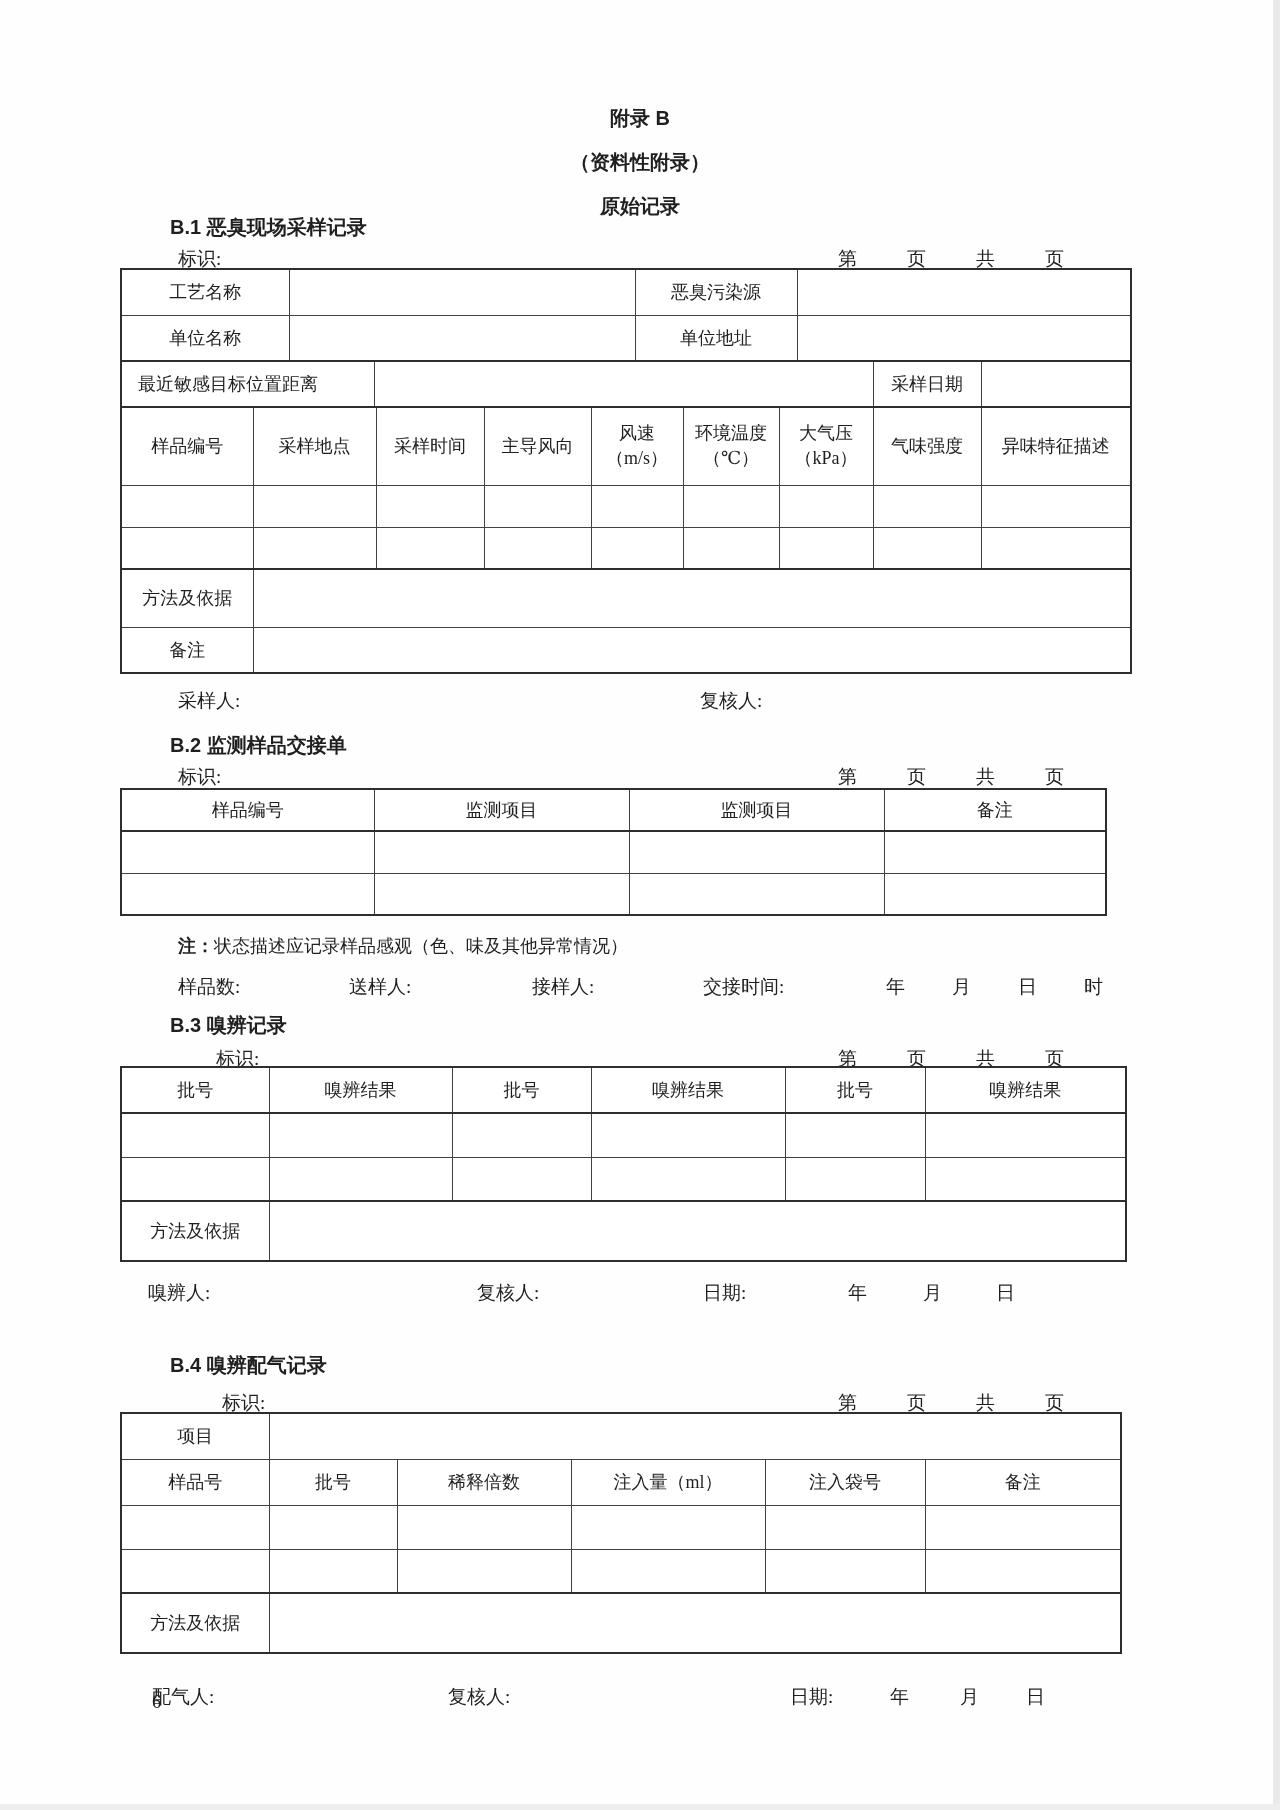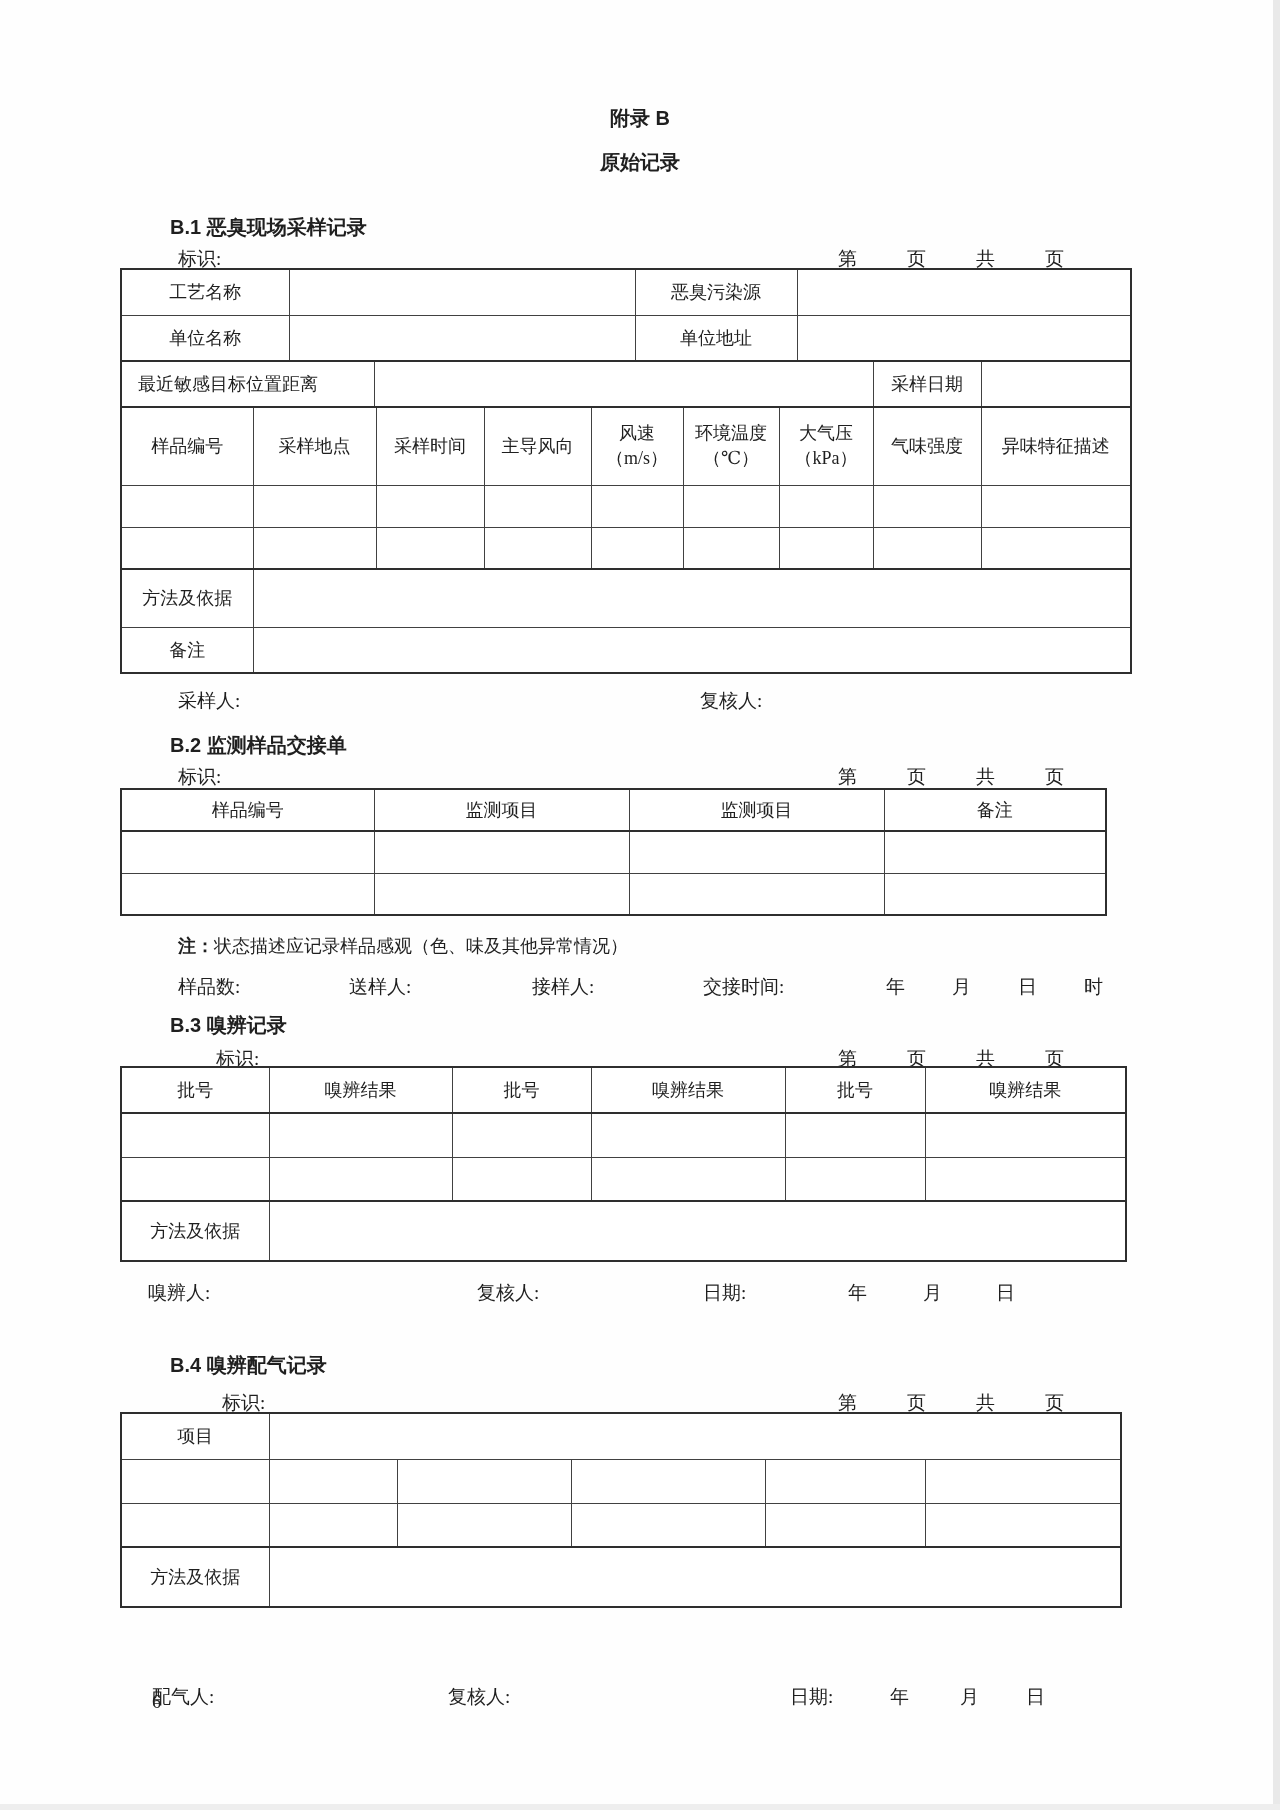--- a/index.html
+++ b/index.html
@@ -53,20 +53,21 @@
 
   .pageno { position:absolute; left:152px; top:1692px; font-size:18px; }
 </style>
 </head>
 <body>
 
 <div class="page">
 
   <div class="titles hd">
     <div>附录 B</div>
+    <div>（资料性附录）</div>
     <div>原始记录</div>
   </div>
 
   <div class="sec-heading hd" style="top:214px;">B.1 恶臭现场采样记录</div>
 
   <div class="idline" style="top:246px;">
     <span class="lbl" style="left:178px;">标识:</span>
     <span class="pmark">
       <span>第</span>
       <span>页</span>
@@ -323,20 +324,28 @@
         <col style="width:174px">
       <col style="width:194px">
         <col style="width:160px">
         <col style="width:196px">
     </colgroup>
     <tbody>
         <tr class="h46">
       <td>项目</td>
       <td colspan="5"></td>
     </tr>
+    <tr class="h46">
+      <td>样品号</td>
+      <td>批号</td>
+      <td>稀释倍数</td>
+      <td>注入量（ml）</td>
+      <td>注入袋号</td>
+      <td>备注</td>
+    </tr>
     <tr class="h44">
       <td></td>
           <td></td>
       <td></td>
           <td></td>
       <td></td>
           <td></td>
     </tr>
     <tr class="h44">
       <td></td>

